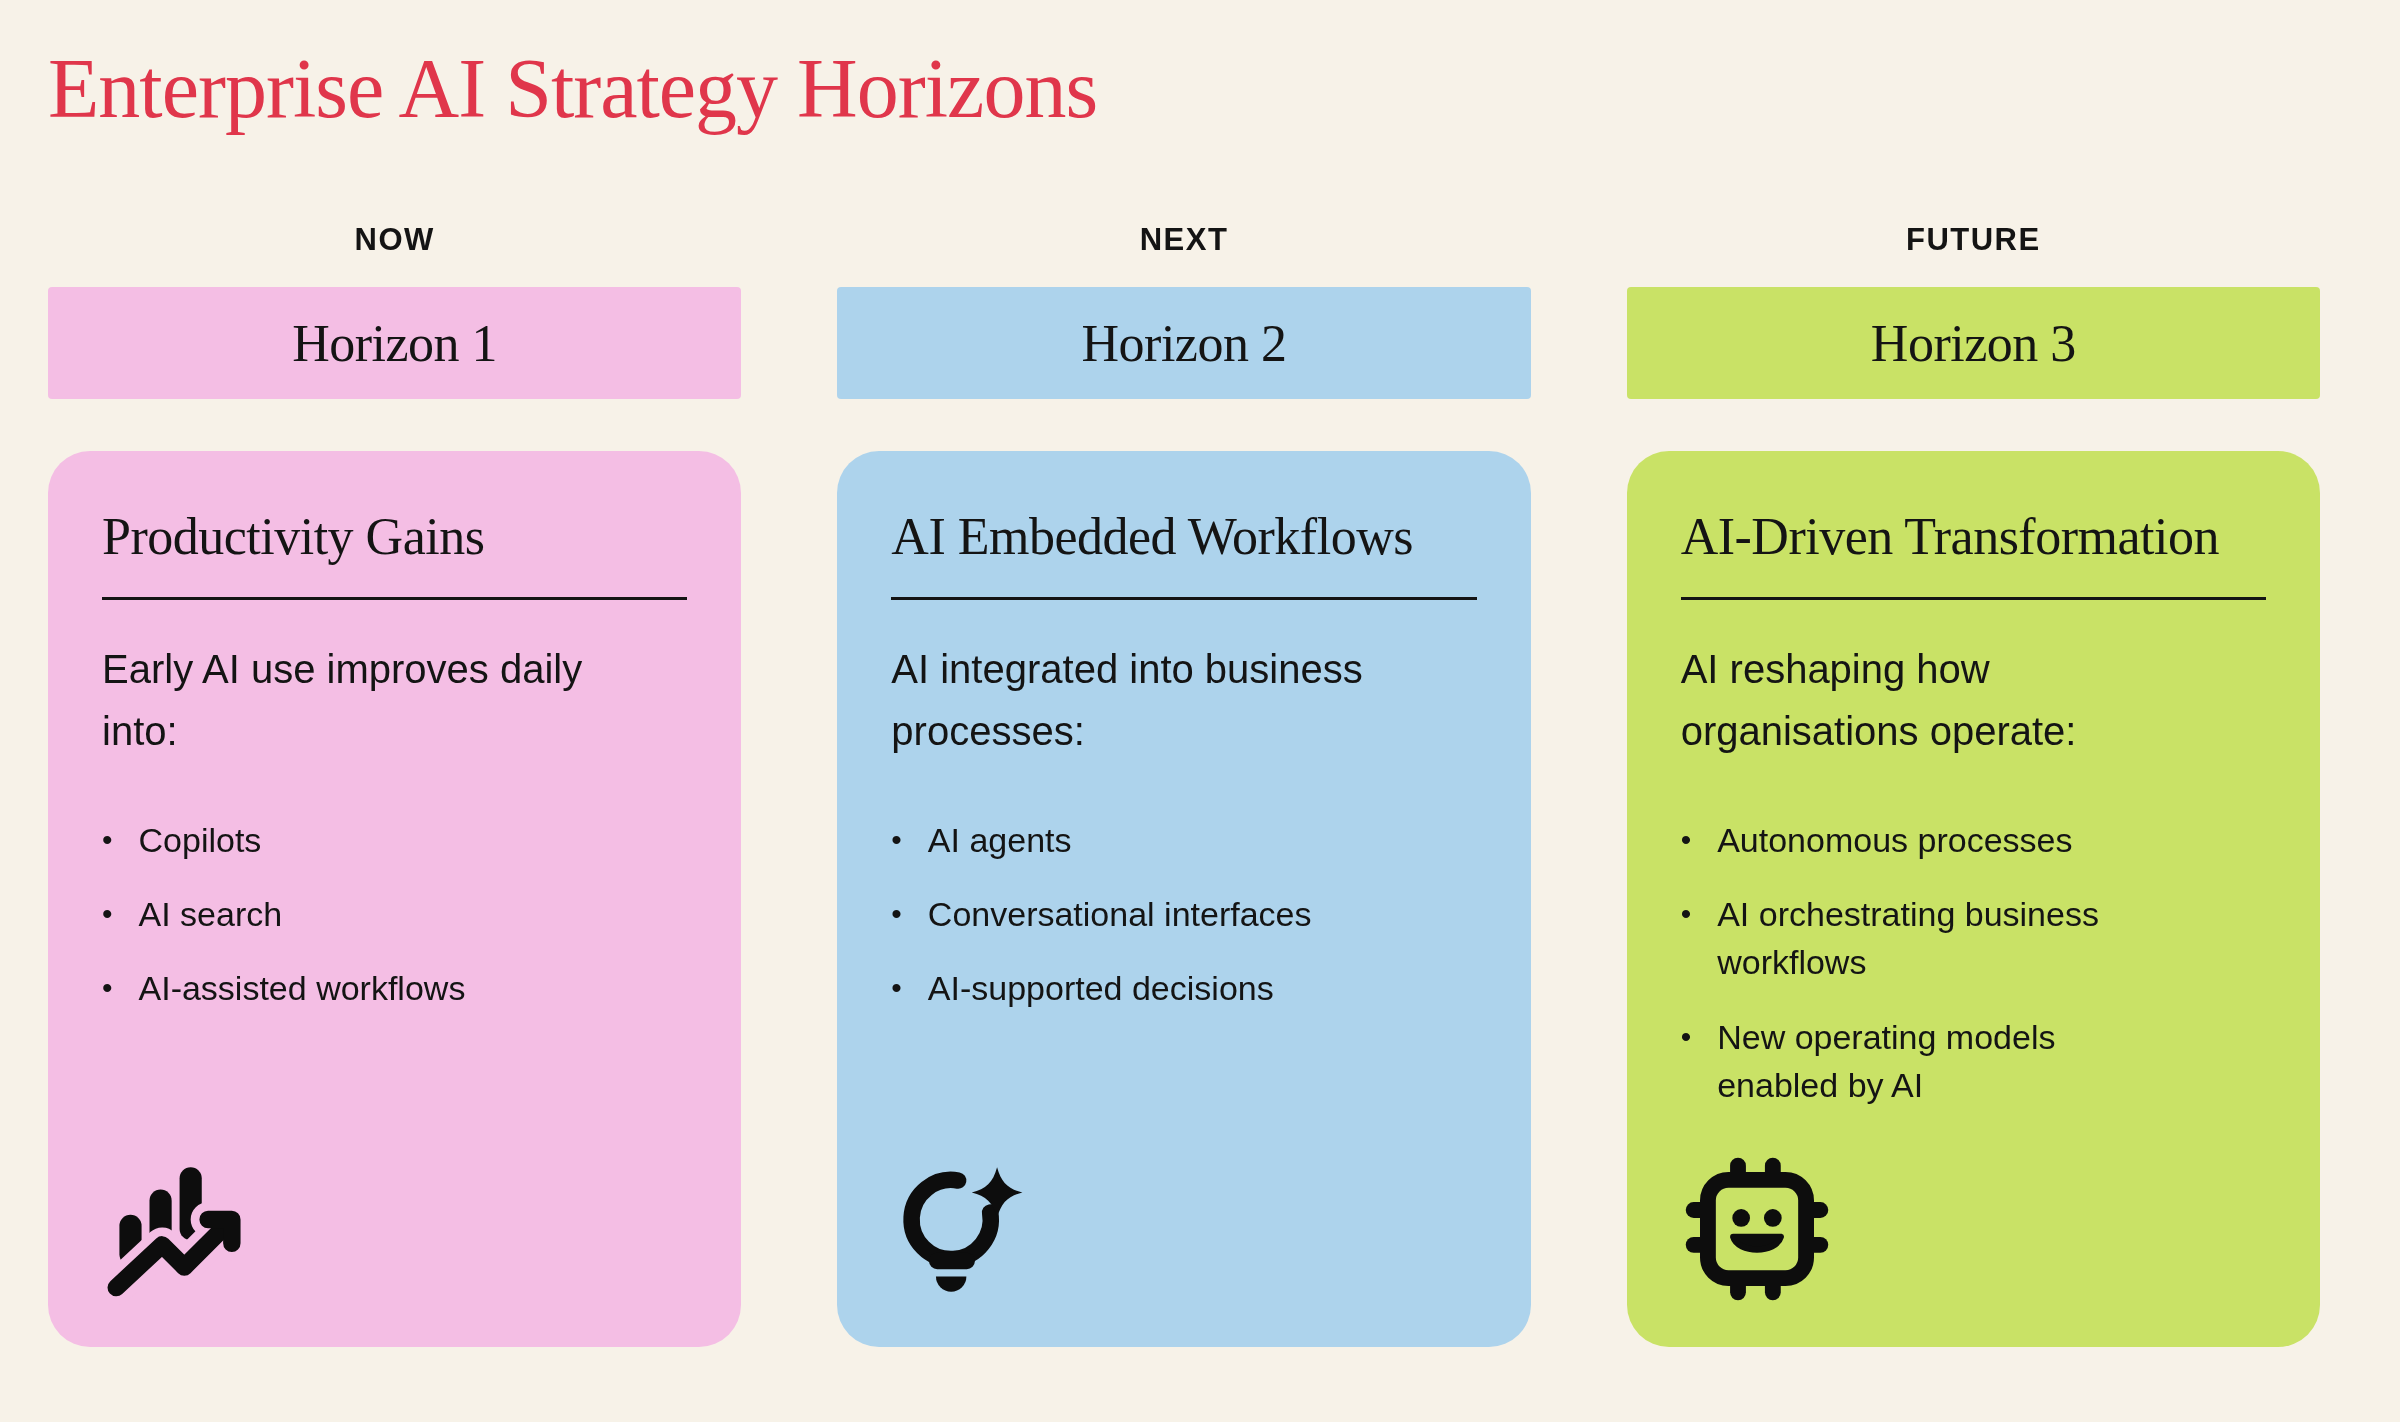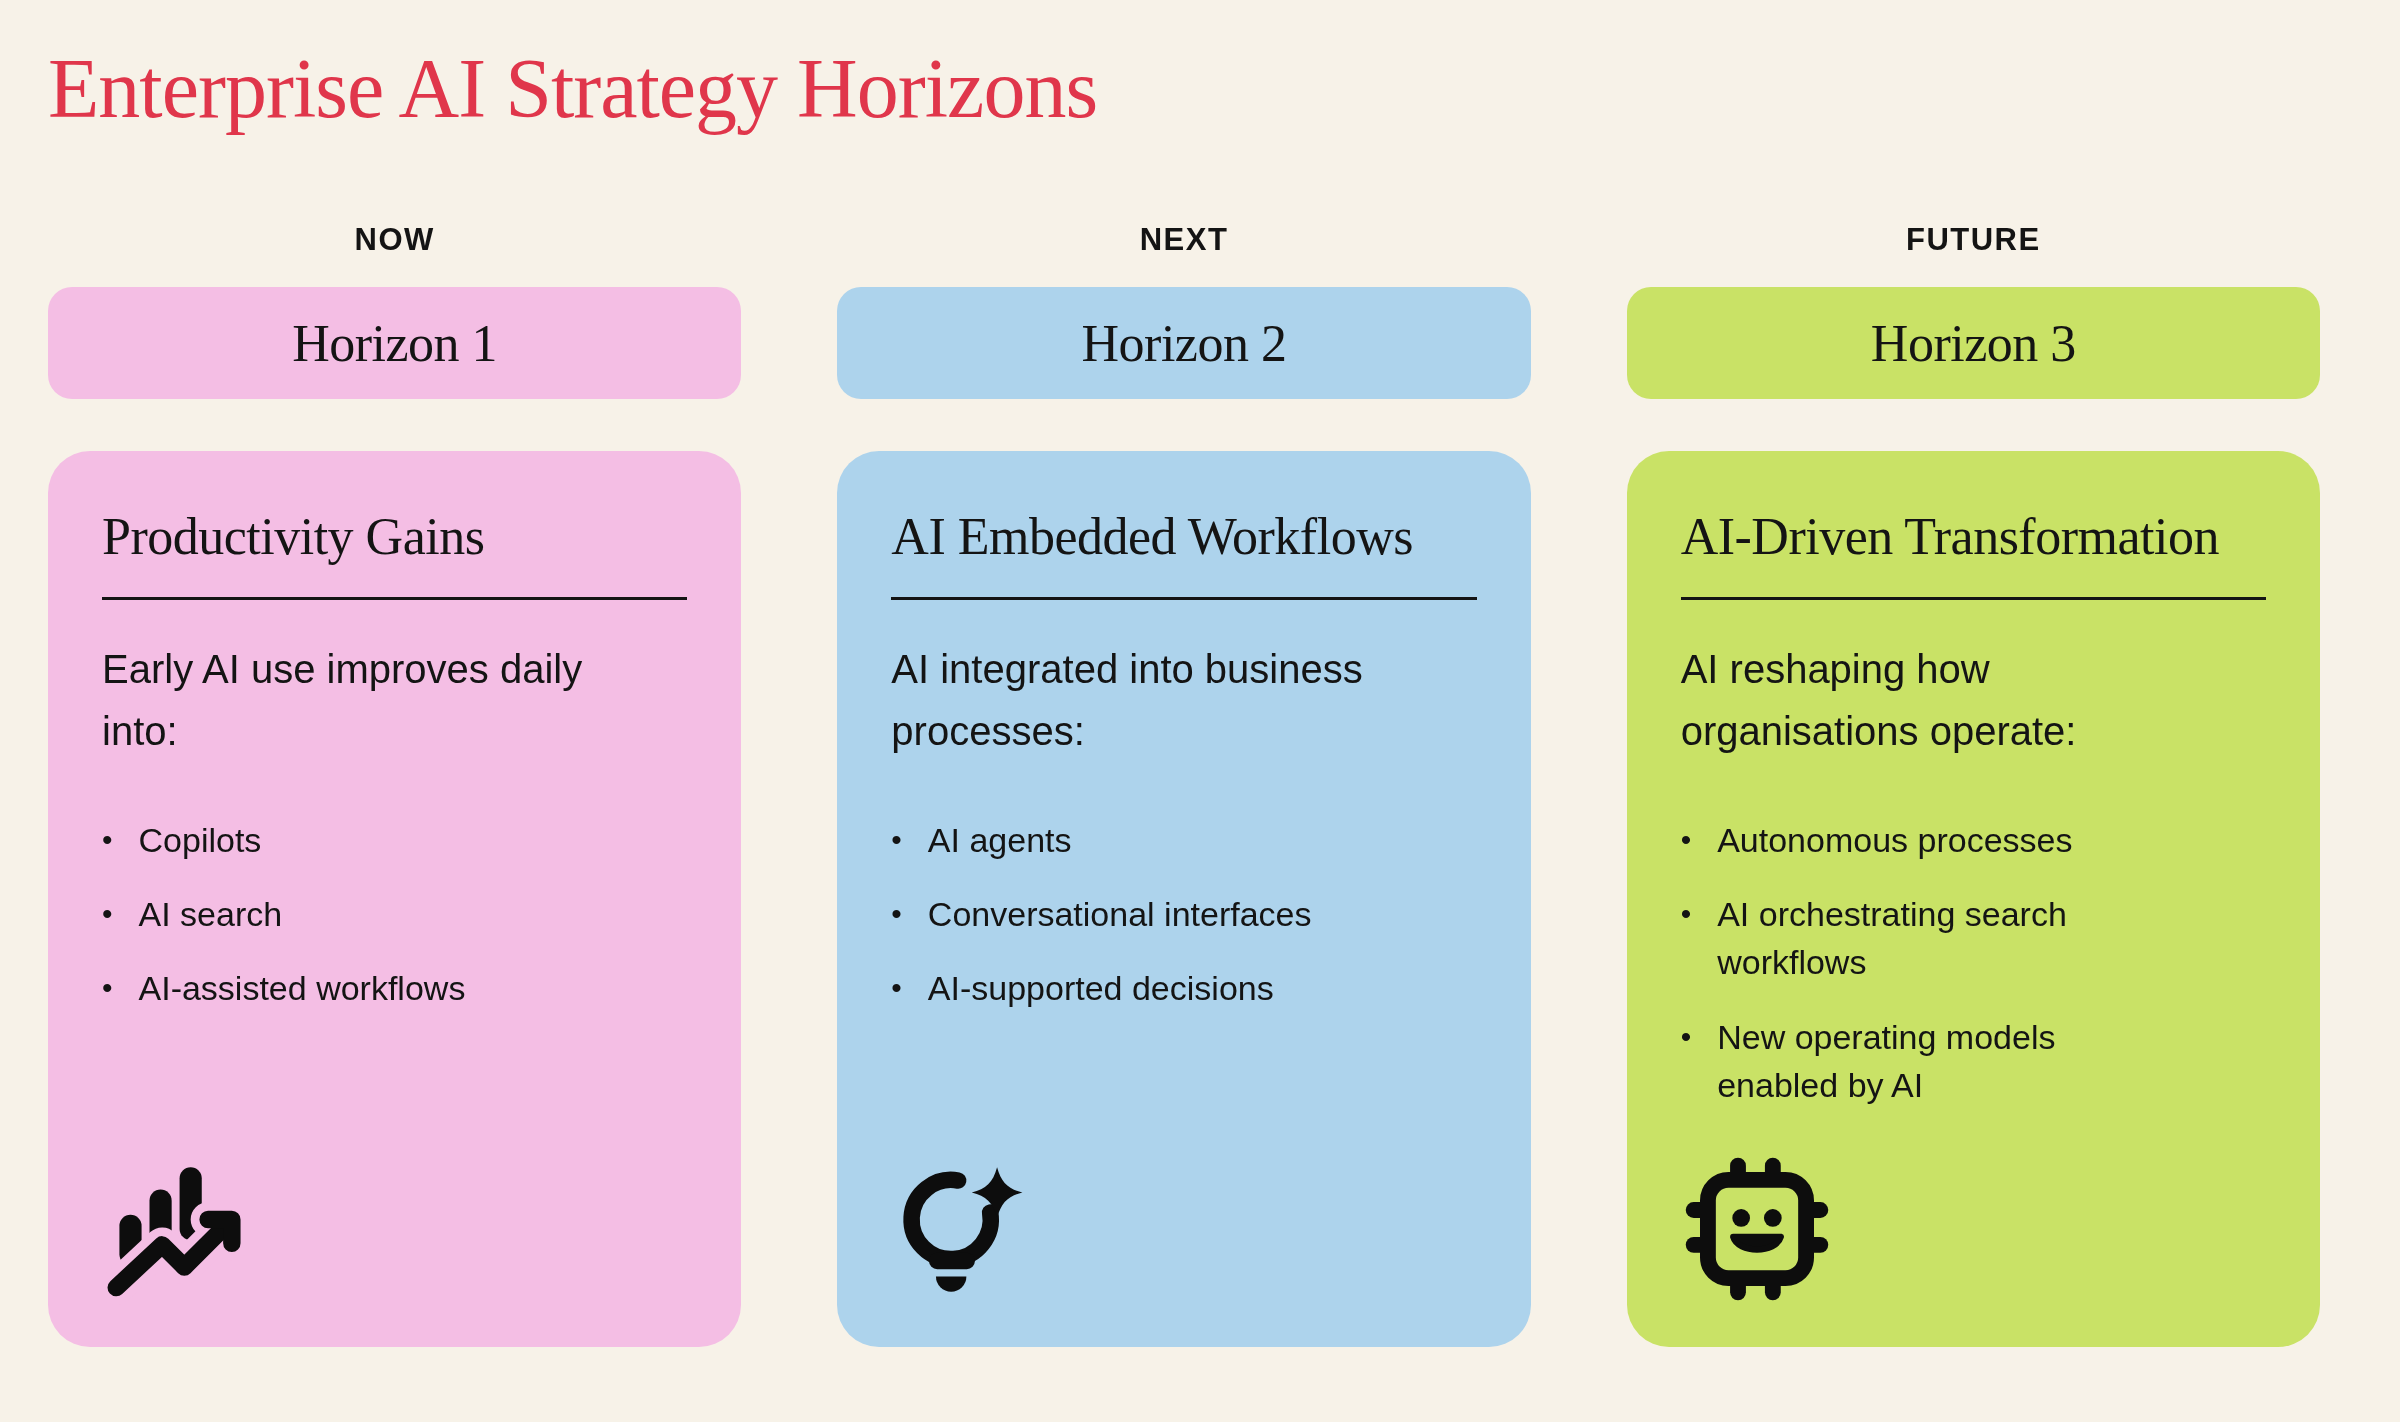--- a/index.html
+++ b/index.html
@@ -28,21 +28,21 @@
   .stage-label {
     text-align: center;
     font-weight: bold;
     font-size: 31px;
     letter-spacing: 1.5px;
     line-height: 1;
   }
   .horizon-bar {
     margin-top: 32px;
     height: 112px;
-    border-radius: 24px;
+    border-radius: 4px;
     background: var(--accent);
     display: flex; align-items: center; justify-content: center;
   }
   .horizon-label {
     font-family: "Liberation Serif", serif;
     font-size: 52px;
     letter-spacing: -0.5px;
   }
   .card {
     margin-top: 52px;
@@ -182,21 +182,21 @@
         <h2 class="card-title">AI-Driven Transformation</h2>
         <hr class="divider">
         <p class="intro">AI reshaping how organisations operate:</p>
         <ul class="bullets">
           <li>
             <span class="bullet-dot">•</span>
             <span class="bullet-text">Autonomous processes</span>
           </li>
           <li>
             <span class="bullet-dot">•</span>
-            <span class="bullet-text">AI orchestrating search workflows</span>
+            <span class="bullet-text">AI orchestrating business workflows</span>
           </li>
           <li>
             <span class="bullet-dot">•</span>
             <span class="bullet-text">New operating models enabled by AI</span>
           </li>
         </ul>
         <div class="icon-wrap">
           <svg width="152" height="152" viewBox="0 0 48 48">
             <rect class="icon-ink" x="15.5" y="1.5" width="5" height="8" rx="2.5"></rect>
             <rect class="icon-ink" x="26.5" y="1.5" width="5" height="8" rx="2.5"></rect>

